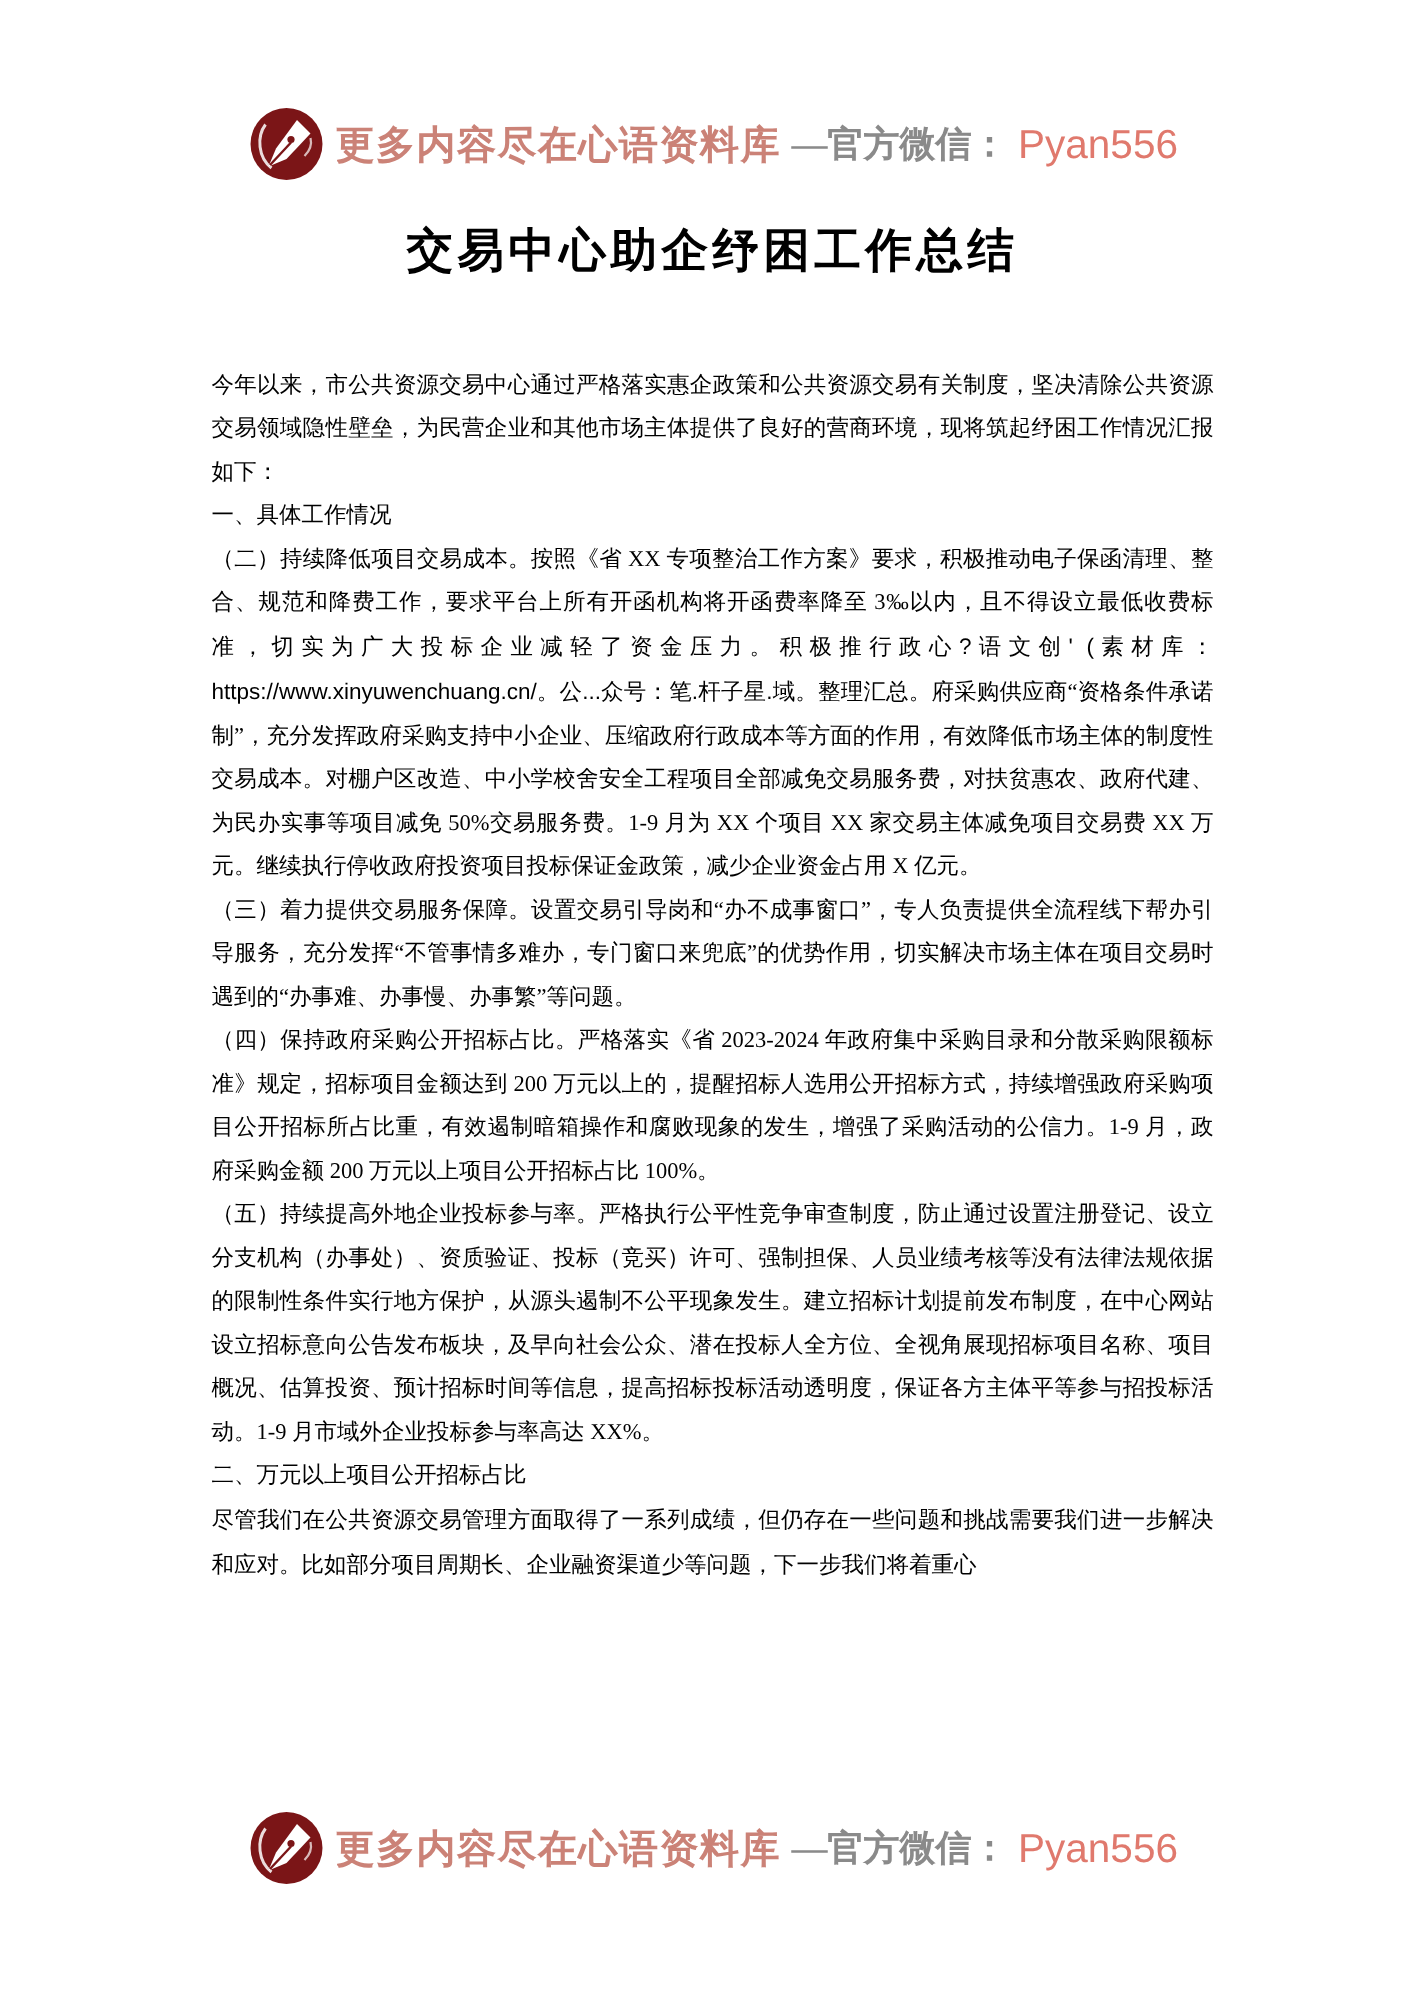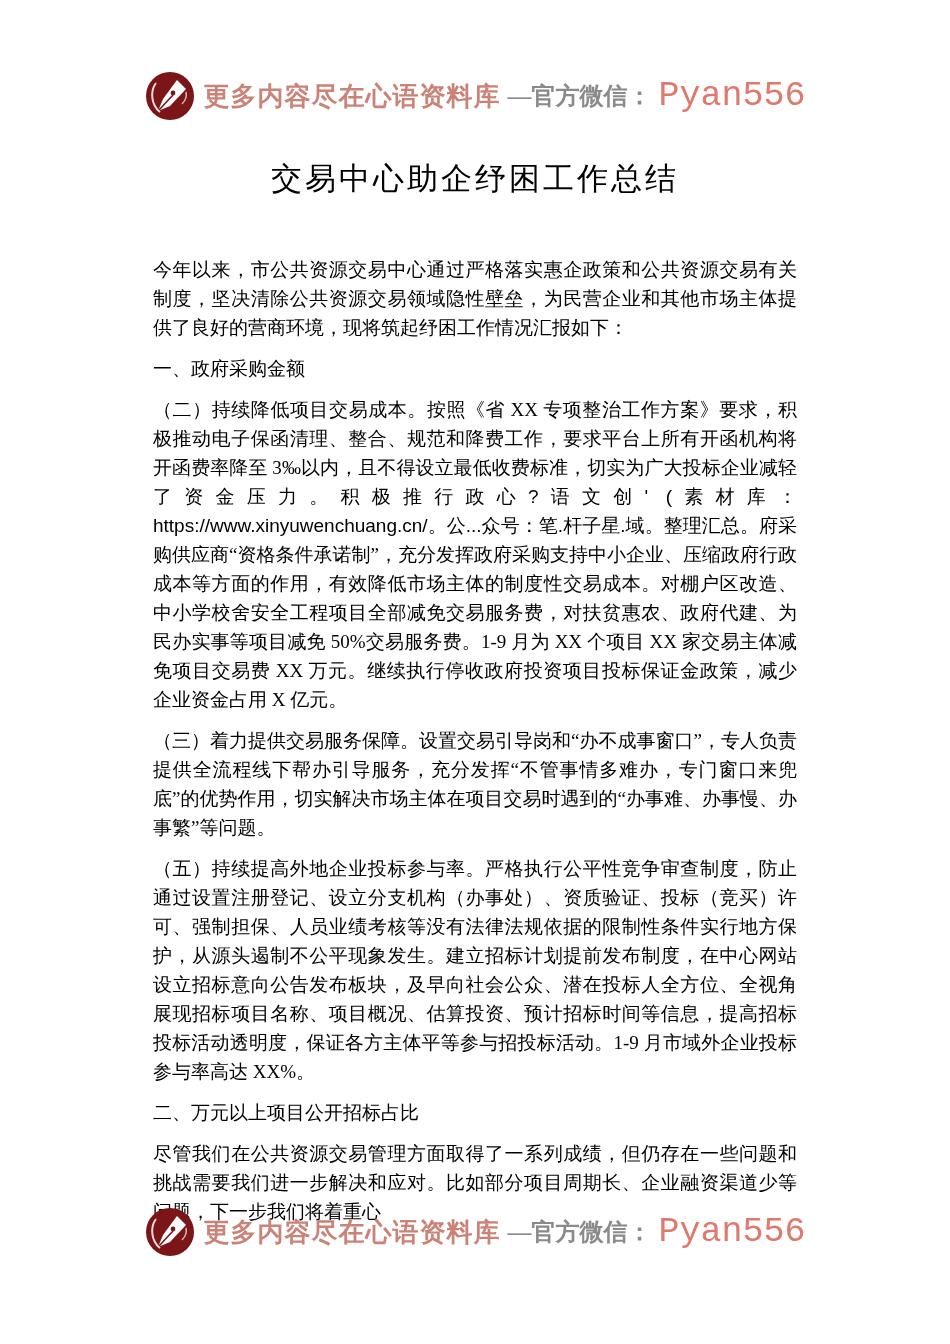--- a/index.html
+++ b/index.html
@@ -33,46 +33,46 @@
     font-size:26px;
     letter-spacing:1px;
     font-weight:bold;
   }
   .banner-mid{
     font-family:"Liberation Serif","DejaVu Serif",serif;
     font-size:24px;
     font-weight:bold;
   }
   .banner-id{
-    font-family:Liberation Mono, monospace;
-    font-size:35px;
+    font-family:Liberation Sans, sans-serif;
+    font-size:27px;
   }
   
   .title{
-    margin:12px;
+    margin:0;
     position:absolute;
     top:146px;
     left:0; right:0;
     text-align:center;
     font-size:31px;
-    font-weight:normal;
+    font-weight:bold;
     letter-spacing:3px;
     color:#000000;
   }
   
   .body{
     position:absolute;
     top:243px;
     left:141px;
     width:668px;
     color:#000000;
   }
   .para{
-    margin:12px;
-    font-size:19px;
+    margin:0;
+    font-size:15px;
     line-height:29px;
     text-align:justify;
     font-family:"Liberation Serif","DejaVu Serif",serif;
   }
   .run-sans{
     font-family:"Liberation Sans","DejaVu Sans",sans-serif;
   }
 </style>
 </head>
 <body>
@@ -92,23 +92,24 @@
     </span>
     <span class="banner-main" style="color: rgb(203, 130, 119);">更多内容尽在心语资料库</span>
       <span class="banner-mid" style="color: rgb(138, 138, 138);">—官方微信：</span>
       <span class="banner-id" style="color: rgb(224, 121, 109);">Pyan556</span>
   </div>
 
   <h1 class="title">交易中心助企纾困工作总结</h1>
 
   <div class="body" id="doc-body">
       <p class="para"><span class="run-serif">今年以来，市公共资源交易中心通过严格落实惠企政策和公共资源交易有关制度，坚决清除公共资源交易领域隐性壁垒，为民营企业和其他市场主体提供了良好的营商环境，现将筑起纾困工作情况汇报如下：</span></p>
-      <p class="para"><span class="run-serif">一、政府采购金额</span></p>
+      <p class="para"><span class="run-serif">一、具体工作情况</span></p>
       <p class="para"><span class="run-serif">（二）持续降低项目交易成本。按照《省 XX 专项整治工作方案》要求，积极推动电子保函清理、整合、规范和降费工作，要求平台上所有开函机构将开函费率降至 3‰以内，且不得设立最低收费标准，切实为广大投标企业减轻了资金压力。积极推行政</span><span class="run-sans">心?语文创' (素材库：https://www.xinyuwenchuang.cn/。公...众号：笔.杆子星.域。整理汇总。</span><span class="run-serif">府采购供应商“资格条件承诺制”，充分发挥政府采购支持中小企业、压缩政府行政成本等方面的作用，有效降低市场主体的制度性交易成本。对棚户区改造、中小学校舍安全工程项目全部减免交易服务费，对扶贫惠农、政府代建、为民办实事等项目减免 50%交易服务费。1-9 月为 XX 个项目 XX 家交易主体减免项目交易费 XX 万元。继续执行停收政府投资项目投标保证金政策，减少企业资金占用 X 亿元。</span></p>
       <p class="para"><span class="run-serif">（三）着力提供交易服务保障。设置交易引导岗和“办不成事窗口”，专人负责提供全流程线下帮办引导服务，充分发挥“不管事情多难办，专门窗口来兜底”的优势作用，切实解决市场主体在项目交易时遇到的“办事难、办事慢、办事繁”等问题。</span></p>
+      <p class="para"><span class="run-serif">（四）保持政府采购公开招标占比。严格落实《省 2023-2024 年政府集中采购目录和分散采购限额标准》规定，招标项目金额达到 200 万元以上的，提醒招标人选用公开招标方式，持续增强政府采购项目公开招标所占比重，有效遏制暗箱操作和腐败现象的发生，增强了采购活动的公信力。1-9 月，政府采购金额 200 万元以上项目公开招标占比 100%。</span></p>
       <p class="para"><span class="run-serif">（五）持续提高外地企业投标参与率。严格执行公平性竞争审查制度，防止通过设置注册登记、设立分支机构（办事处）、资质验证、投标（竞买）许可、强制担保、人员业绩考核等没有法律法规依据的限制性条件实行地方保护，从源头遏制不公平现象发生。建立招标计划提前发布制度，在中心网站设立招标意向公告发布板块，及早向社会公众、潜在投标人全方位、全视角展现招标项目名称、项目概况、估算投资、预计招标时间等信息，提高招标投标活动透明度，保证各方主体平等参与招投标活动。1-9 月市域外企业投标参与率高达 XX%。</span></p>
       <p class="para"><span class="run-serif">二、万元以上项目公开招标占比</span></p>
       <p class="para"><span class="run-sans">尽管我们在公共资源交易管理方面取得了一系列成绩，但仍存在一些问题和挑战需要我们进一步解决和应对。比如部分项目周期长、企业融资渠道少等问题，下一步我们将着重心</span></p>
     </div>
 
   <div class="banner banner-footer">
     <span class="logo">
       <svg viewBox="0 0 52 52" width="52" height="52">
         <circle cx="26" cy="26" r="24" fill="#7b1517"></circle>
         <path d="M12 13 C6 21 7 35 16 42" stroke="#ffffff" stroke-width="2" fill="none" opacity="0.85"></path>

